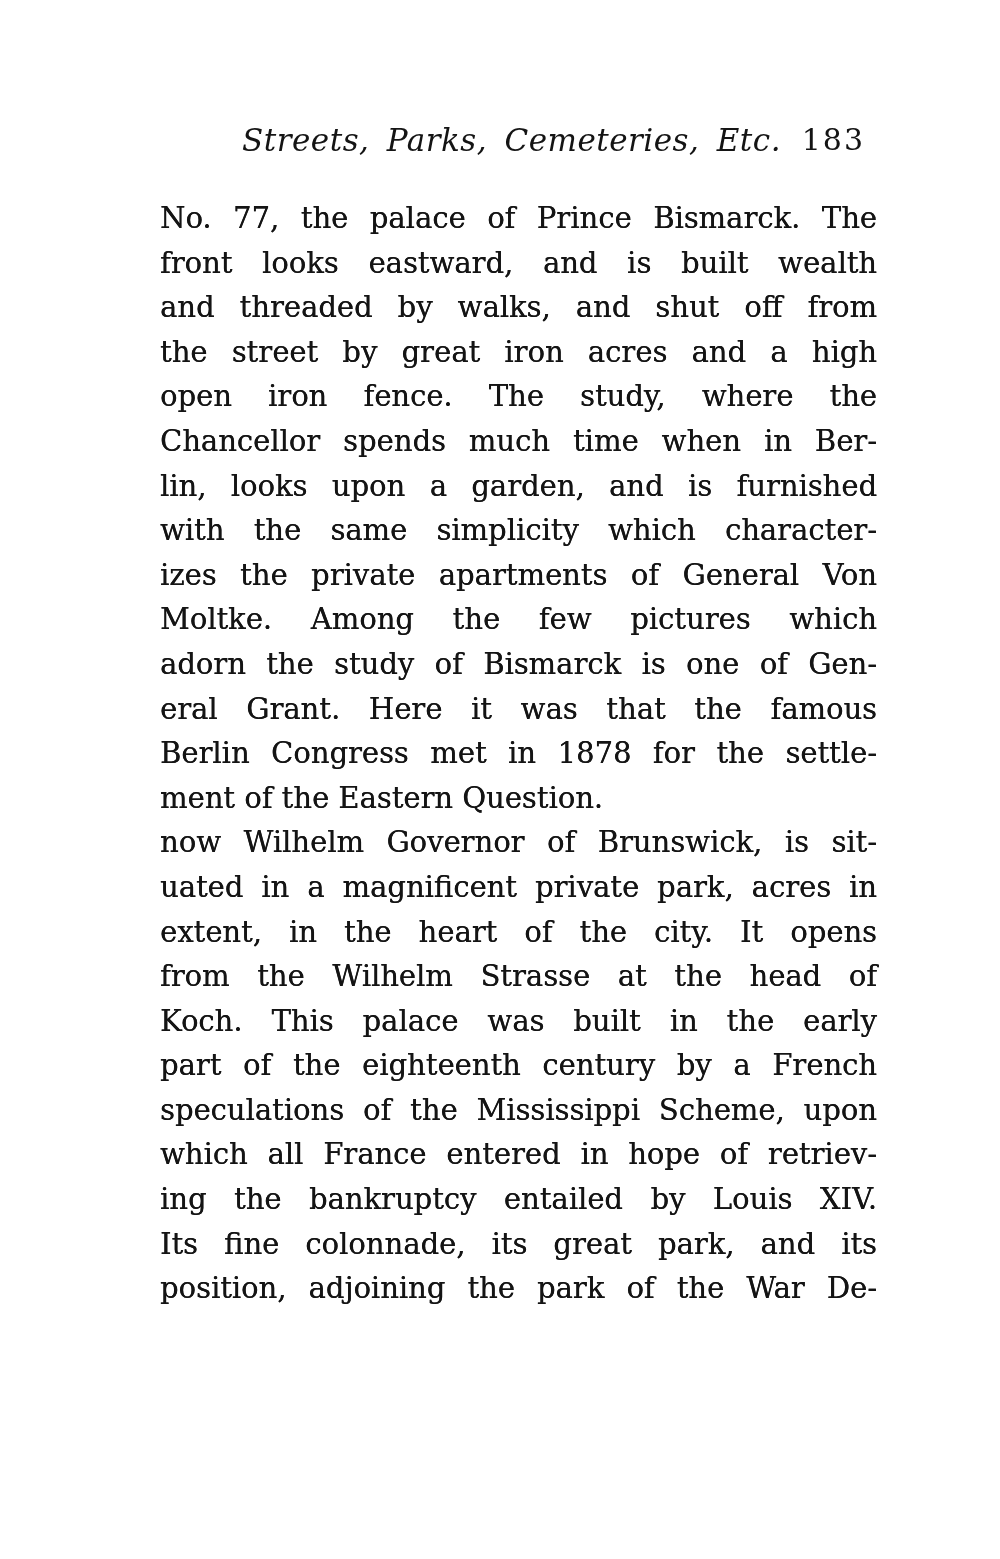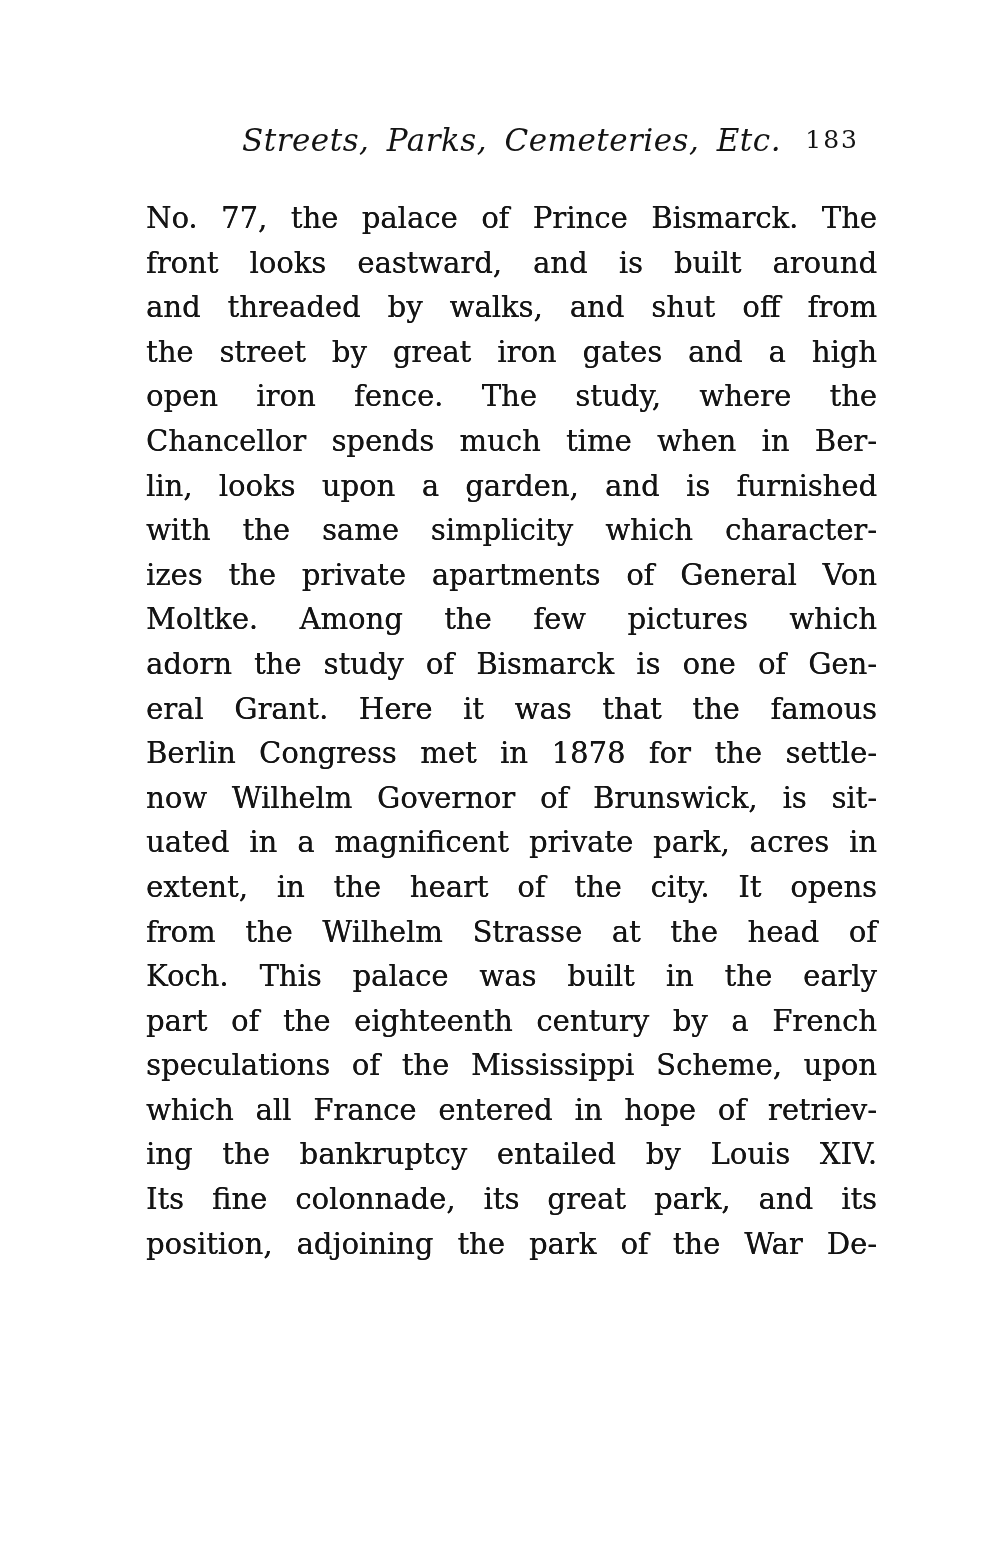--- a/index.html
+++ b/index.html
@@ -23,68 +23,70 @@
     line-height: 46px;
     text-align: center;
   }
   .running-title {
     font-style: italic;
     letter-spacing: 0.5px;
     word-spacing: 7px;
   }
   .folio {
     position: absolute;
-    right: 18px;
+    right: 12px;
     top: 0;
     font-style: normal;
-    font-size: 25px;
+    font-size: 30px;
     letter-spacing: 2px;
   }
   .body-text {
     position: absolute;
     top: 196px;
     left: 146px;
     width: 731px;
   }
   .line {
     font-size: 29px;
     line-height: 44.6px;
     text-align: justify;
     text-align-last: justify;
     text-shadow: 0.25px 0.25px 0 #1a1a1a;
+    margin-left: 14px;
   }
   .line.endpara { text-align-last: left; }
   .line.indent { padding-left: 39px; }
 </style>
 </head>
 <body>
 
 <div class="page">
 
   <div class="running-header">
     <span class="running-title">Streets, Parks, Cemeteries, Etc.</span>
     <span class="folio">183</span>
   </div>
 
   <div class="body-text">
 
     <div>
       <div class="line">No. 77, the palace of Prince Bismarck.  The</div>
-      <div class="line">front looks eastward, and is built around</div>
+      <div class="line">front looks eastward, and is built wealth</div>
       <div class="line">and threaded by walks, and shut off from</div>
-      <div class="line">the street by great iron gates and a high</div>
+      <div class="line">the street by great iron acres and a high</div>
       <div class="line">open iron fence.  The study, where the</div>
       <div class="line">Chancellor spends much time when in Ber-</div>
       <div class="line">lin, looks upon a garden, and is furnished</div>
       <div class="line">with the same simplicity which character-</div>
       <div class="line">izes the private apartments of General Von</div>
       <div class="line">Moltke.  Among the few pictures which</div>
       <div class="line">adorn the study of Bismarck is one of Gen-</div>
       <div class="line">eral Grant.  Here it was that the famous</div>
       <div class="line">Berlin Congress met in 1878 for the settle-</div>
+      <div class="line endpara">ment of the Eastern Question.</div>
     </div>
 
     <div>
       <div class="line">now Wilhelm Governor of Brunswick, is sit-</div>
       <div class="line">uated in a magnificent private park, acres in</div>
       <div class="line">extent, in the heart of the city.  It opens</div>
       <div class="line">from the Wilhelm Strasse at the head of</div>
       <div class="line">Koch.  This palace was built in the early</div>
       <div class="line">part of the eighteenth century by a French</div>
       <div class="line">speculations of the Mississippi Scheme, upon</div>

